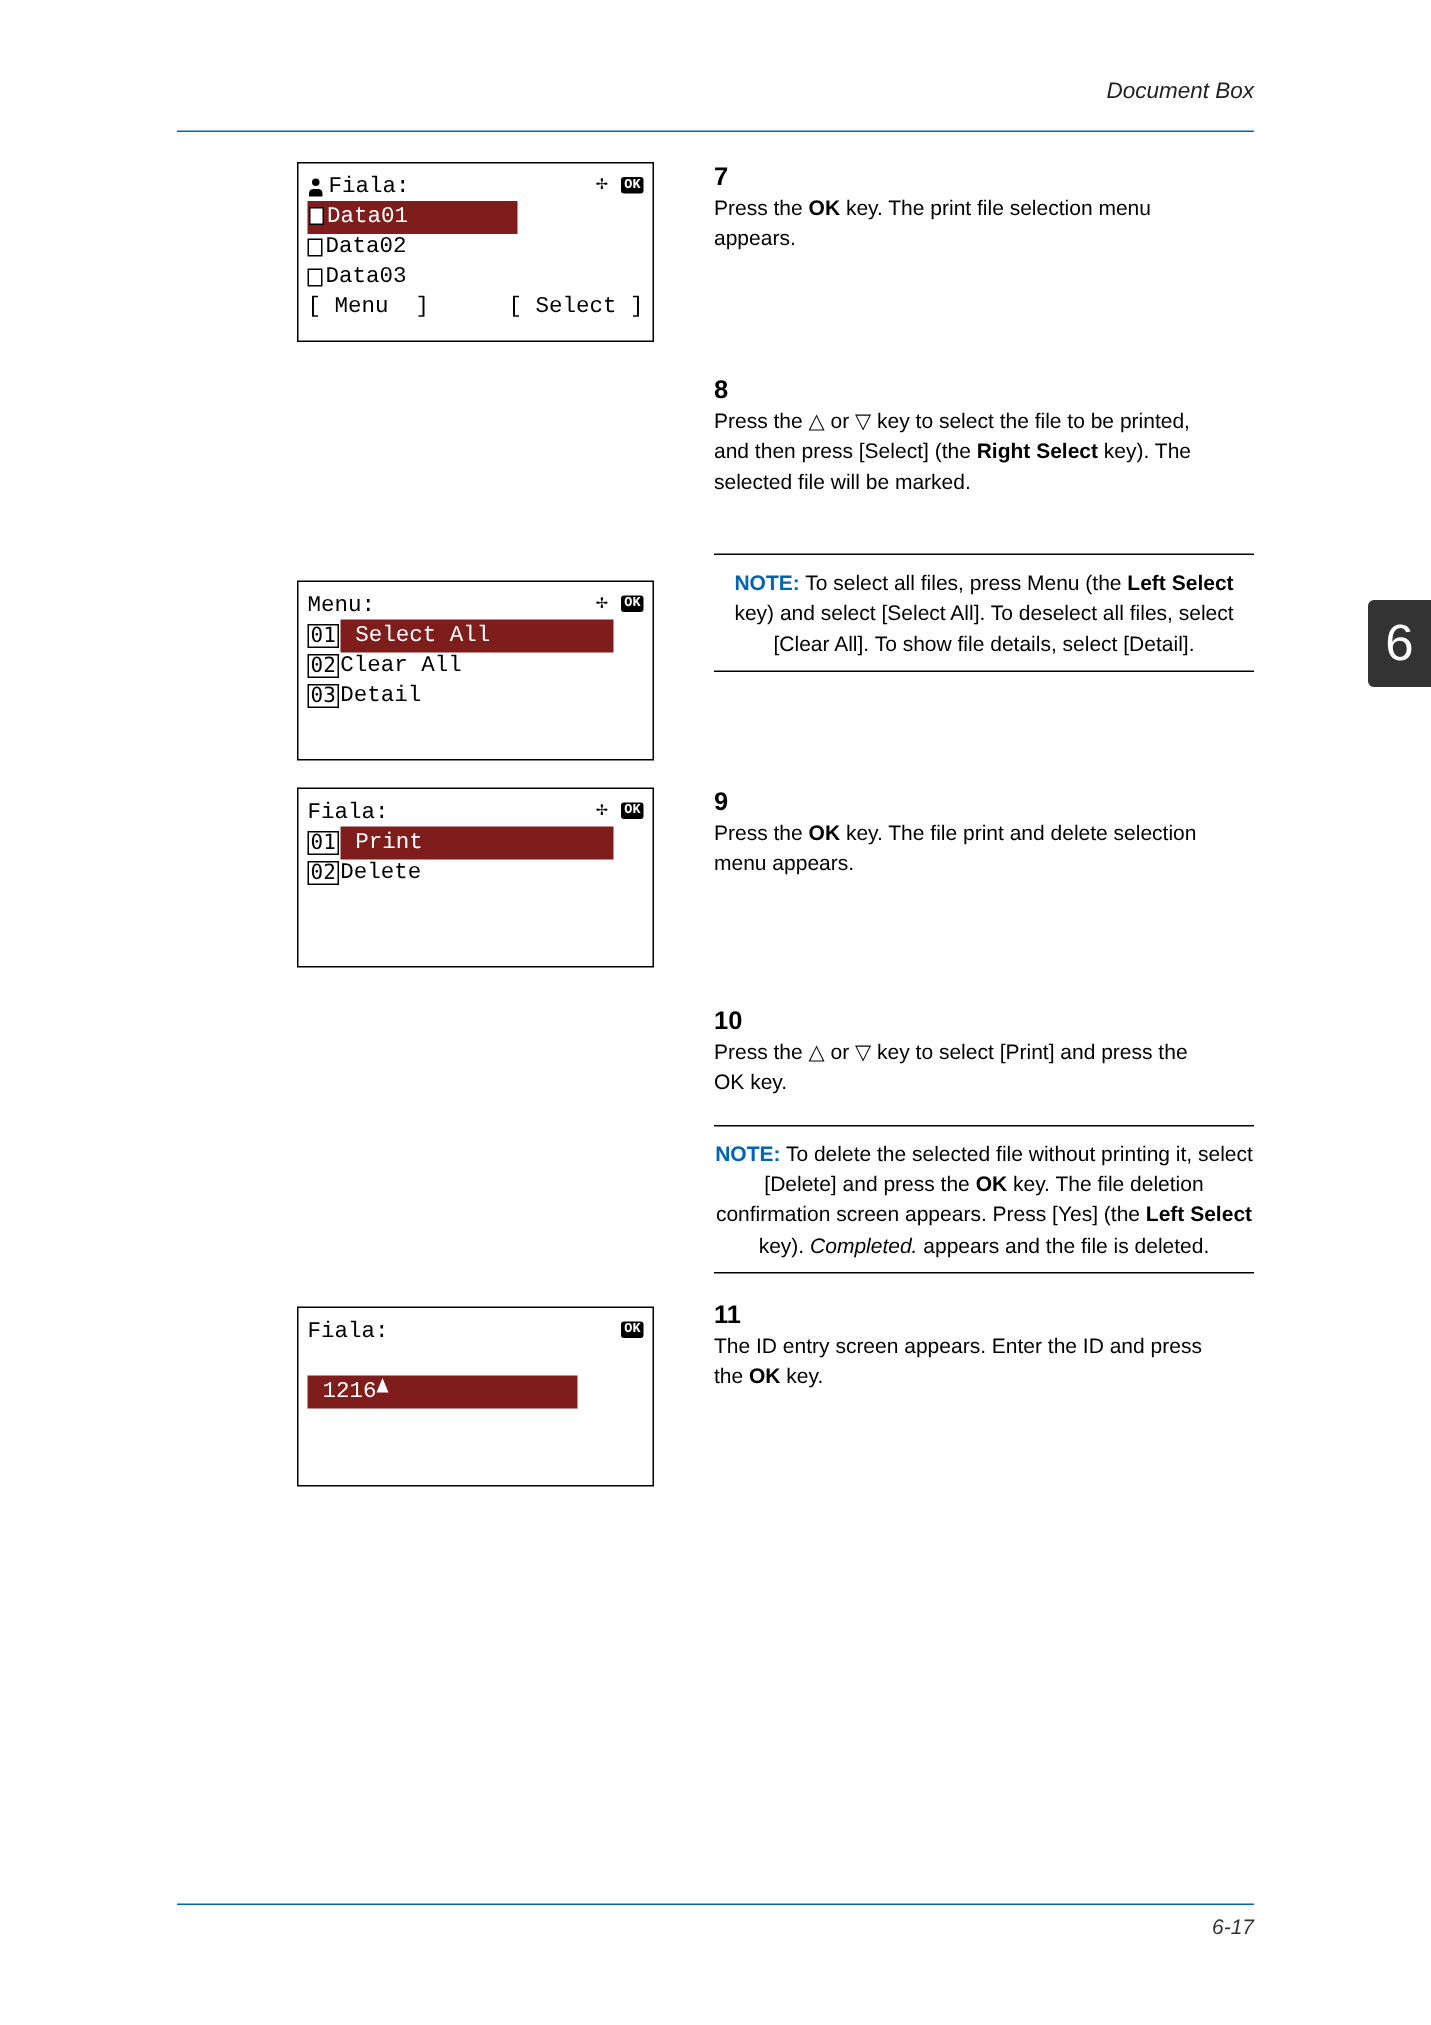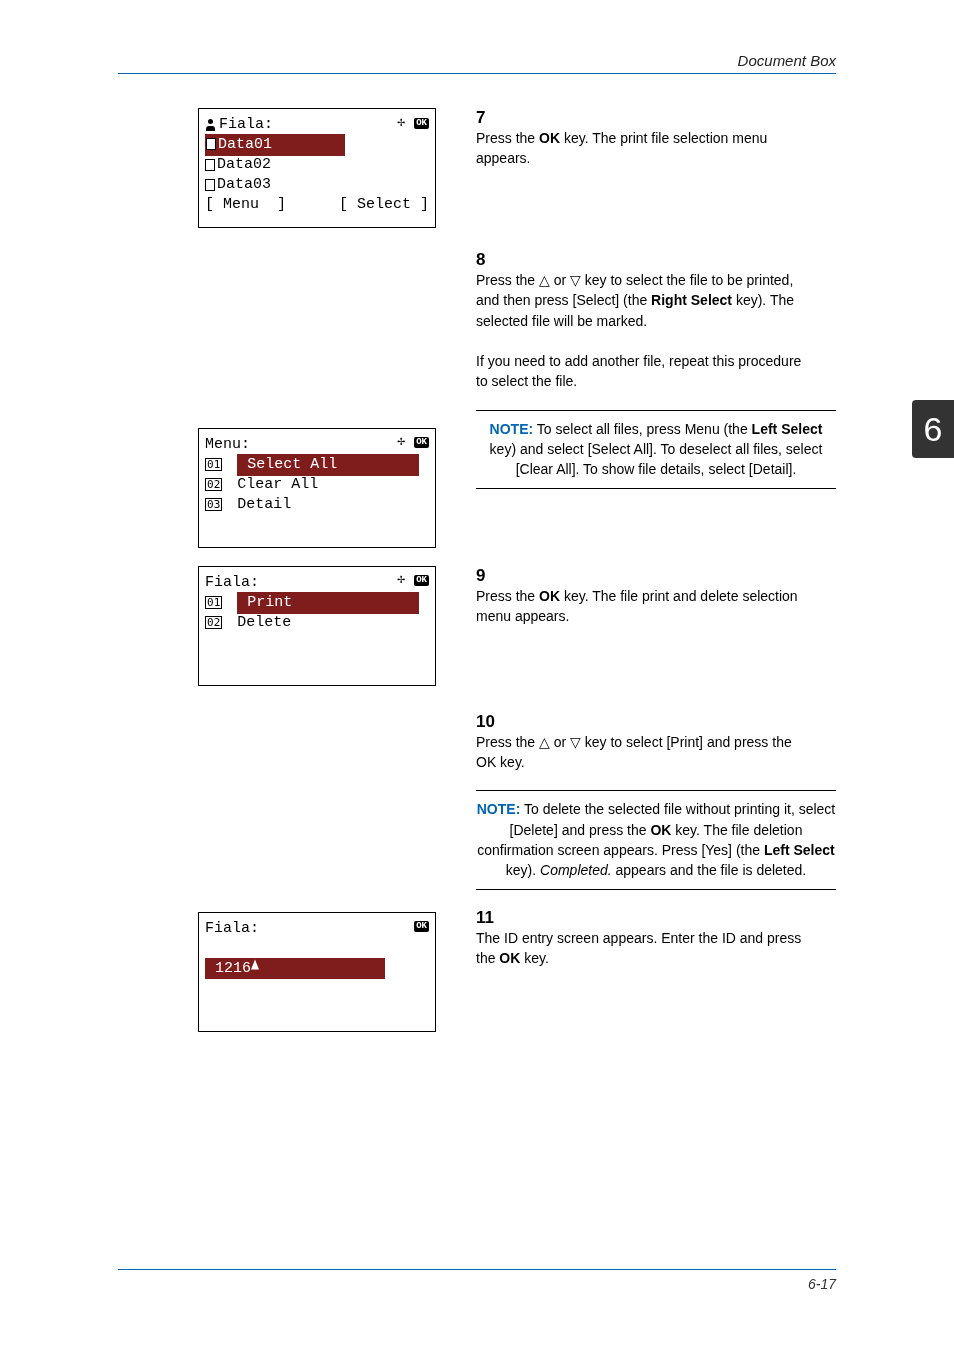--- a/index.html
+++ b/index.html
@@ -13,21 +13,21 @@
     background: #fff;
   }
   .header {
     position: absolute;
     top: 52px;
     left: 118px;
     right: 118px;
     text-align: right;
     font-style: italic;
     font-size: 15px;
-    padding-bottom: 4px;
+    padding-bottom: 18px;
     border-bottom: 1.5px solid #0066b3;
     color: #222;
   }
   .page-tab {
     position: absolute;
     right: 0;
     top: 400px;
     width: 42px;
     height: 58px;
     background: #333;
@@ -147,25 +147,25 @@
   }
   .ic-person::before{
     content:""; position:absolute; top:0; left:3px; width:5px; height:5px; background:#000; border-radius:50%;
   }
   .ic-person::after{
     content:""; position:absolute; bottom:0; left:1px; width:9px; height:5px; background:#000; border-radius:3px 3px 0 0;
   }
   .numbox {
     display:inline-block;
     border:1px solid #000;
-    font-size:11px;
+    font-size:14px;
     font-family: monospace;
     padding: 0 1px;
     line-height: 1;
-    margin-right:15px;
+    margin-right:1px;
     vertical-align: 1px;
     background:#fff;
     color:#000;
   }
   .cursor {
     display:inline-block;
     width:7px; height:12px;
     position:relative;
     vertical-align:-1px;
   }
@@ -228,21 +228,20 @@
   </div>
 
   <div class="row" style="margin-top:22px;">
     <div class="lcol"></div>
     <div class="rcol">
       <div>
         <span class="step-num">8</span>
         <span class="step-text">
           <span>Press the </span><span>△</span><span> or </span><span>▽</span><span> key to select the file to be printed, and then press [Select] (the </span><b>Right Select</b><span> key). The selected file will be marked.</span>
           <br><br>
-          <span>If you need to add another file, repeat this procedure to select the file.</span>
         </span>
       </div>
     </div>
   </div>
 
   <div class="row" style="margin-top:4px;">
     <div class="lcol" style="padding-top:18px;">
       <div class="screen">
         <div class="top-right">
           <span class="ic-nav">✢</span>

